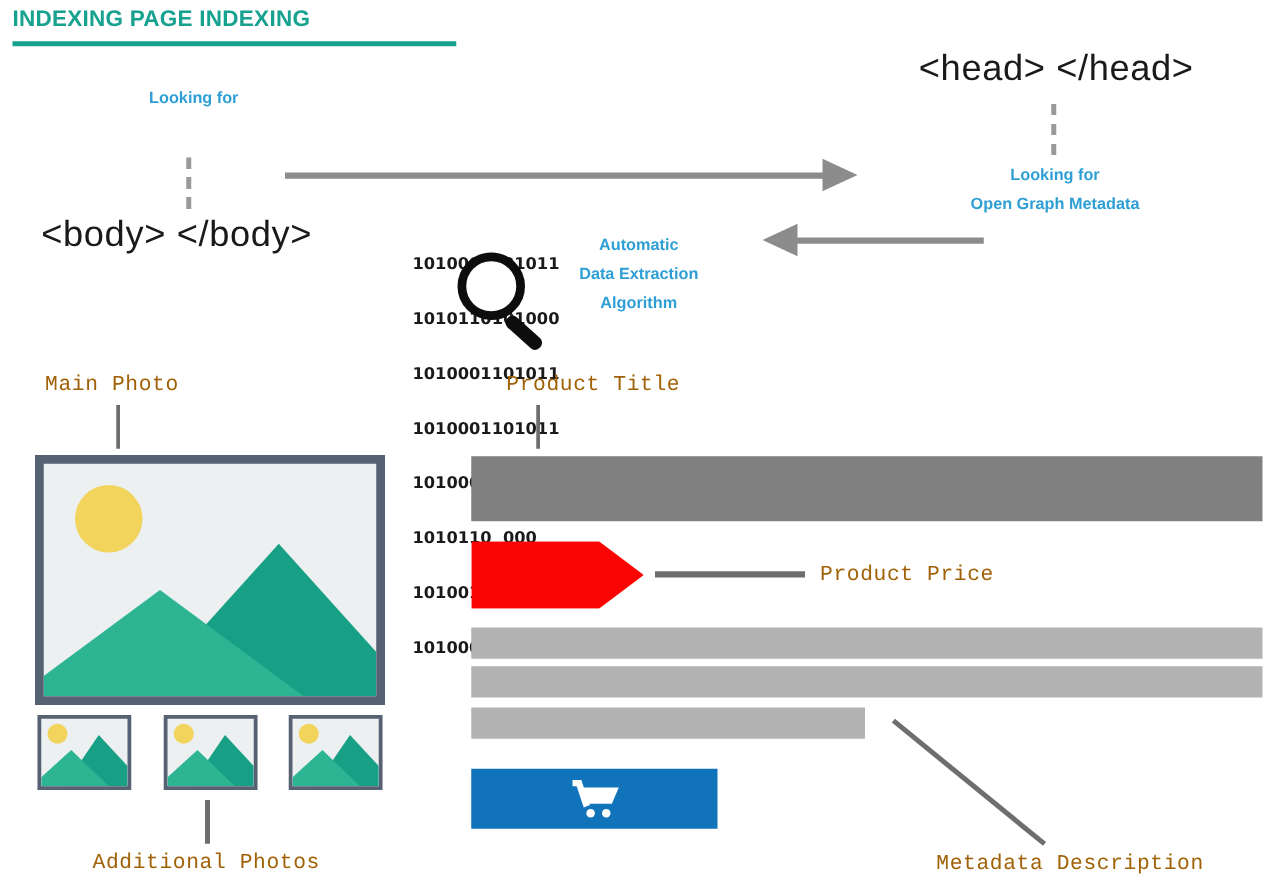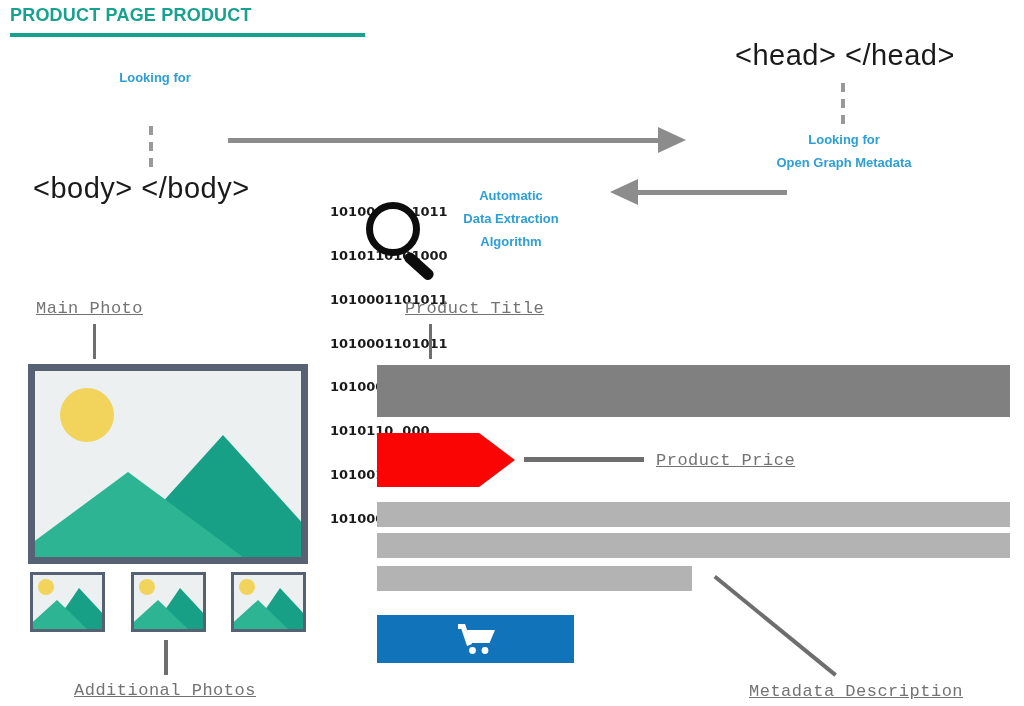--- a/index.html
+++ b/index.html
@@ -35,21 +35,21 @@
   .arrow-right-head{left:658px;top:127px;width:0;height:0;border-top:13px solid transparent;border-bottom:13px solid transparent;border-left:28px solid #8c8c8c;}
   .arrow-left-line{left:636px;top:190px;width:151px;}
   .arrow-left-head{left:610px;top:179px;width:0;height:0;border-top:13px solid transparent;border-bottom:13px solid transparent;border-right:28px solid #8c8c8c;}
 
   
   .binary{left:330px;top:176px;font-family:"DejaVu Sans",sans-serif;font-weight:bold;font-size:13px;line-height:14.6px;color:#1a1a1a;white-space:pre;}
   .lens{left:366px;top:202px;width:40px;height:40px;border:7px solid #0d0d0d;border-radius:50%;background:#ffffff;}
   .lens-handle{left:406px;top:249px;width:35px;height:11px;background:#0d0d0d;border-radius:5px;transform:rotate(42deg);transform-origin:0 50%;}
 
   
-  .mono-label{font-family:"Liberation Mono","DejaVu Sans Mono",monospace;font-size:17px;color:#737373;white-space:nowrap;letter-spacing:.5px;text-decoration:underline;}
+  .mono-label{font-family:"Liberation Mono","DejaVu Sans Mono",monospace;font-size:17px;color:#a16207;white-space:nowrap;letter-spacing:.5px;}
   .main-photo-label{left:36px;top:299px;}
   .product-title-label{left:385px;top:299px;margin-left:20px;}
   .product-price-label{left:656px;top:451px;}
   .additional-photos-label{left:74px;top:681px;}
   .product-desc-label{left:749px;top:682px;}
 
   
   .conn{background:#6e6e6e;}
   .conn-main-photo{left:93px;top:324px;width:3px;height:35px;}
   .conn-title{left:429px;top:324px;width:3px;height:35px;}
@@ -72,21 +72,21 @@
   .desc-bar-1{left:377px;top:502px;width:633px;}
   .desc-bar-2{left:377px;top:533px;width:633px;}
   .desc-bar-3{left:377px;top:566px;width:315px;}
   .cart-button{left:377px;top:615px;width:197px;height:48px;background:#1173b9;display:flex;align-items:center;justify-content:center;}
 </style>
 </head>
 <body>
 
 <div id="canvas">
 
-  <div class="abs page-title">PRODUCT PAGE PRODUCT</div>
+  <div class="abs page-title">INDEXING PAGE INDEXING</div>
   <div class="abs title-underline"></div>
 
   <div class="abs blue-label schema-label">
     <div>Looking for</div>
   </div>
   <div class="abs vdash dash-schema"></div>
 
   <div class="abs tag-text head-tags">&lt;head&gt; &lt;/head&gt;</div>
 
   <div class="abs tag-text body-tags">&lt;body&gt; &lt;/body&gt;</div>

